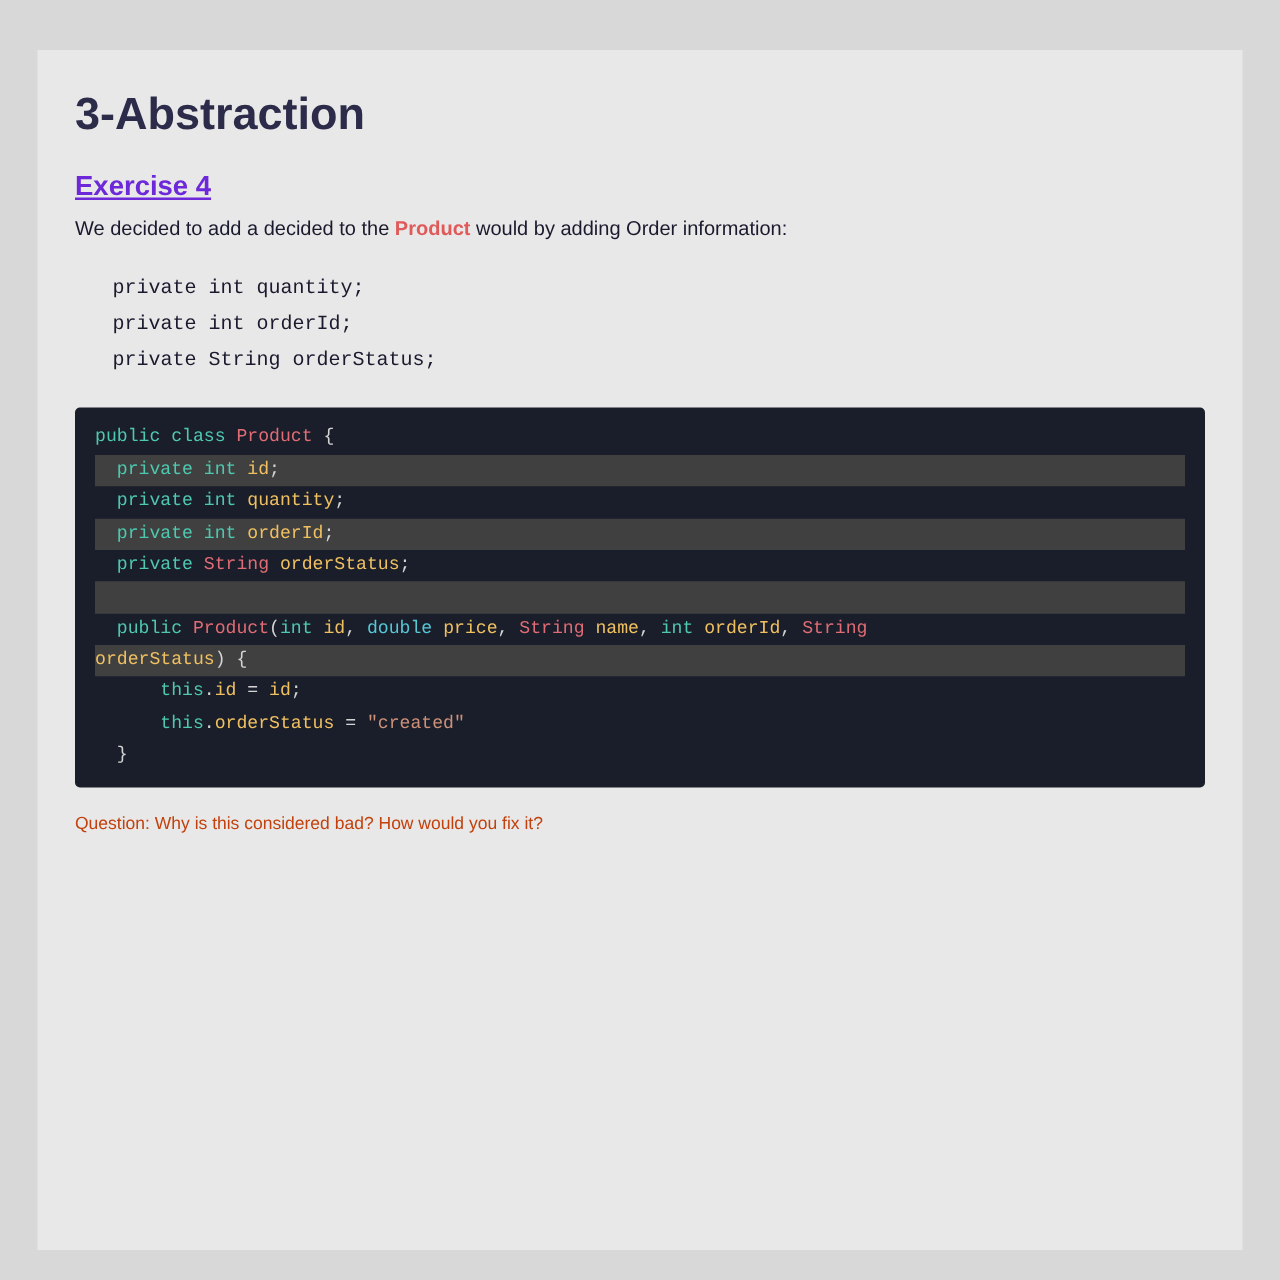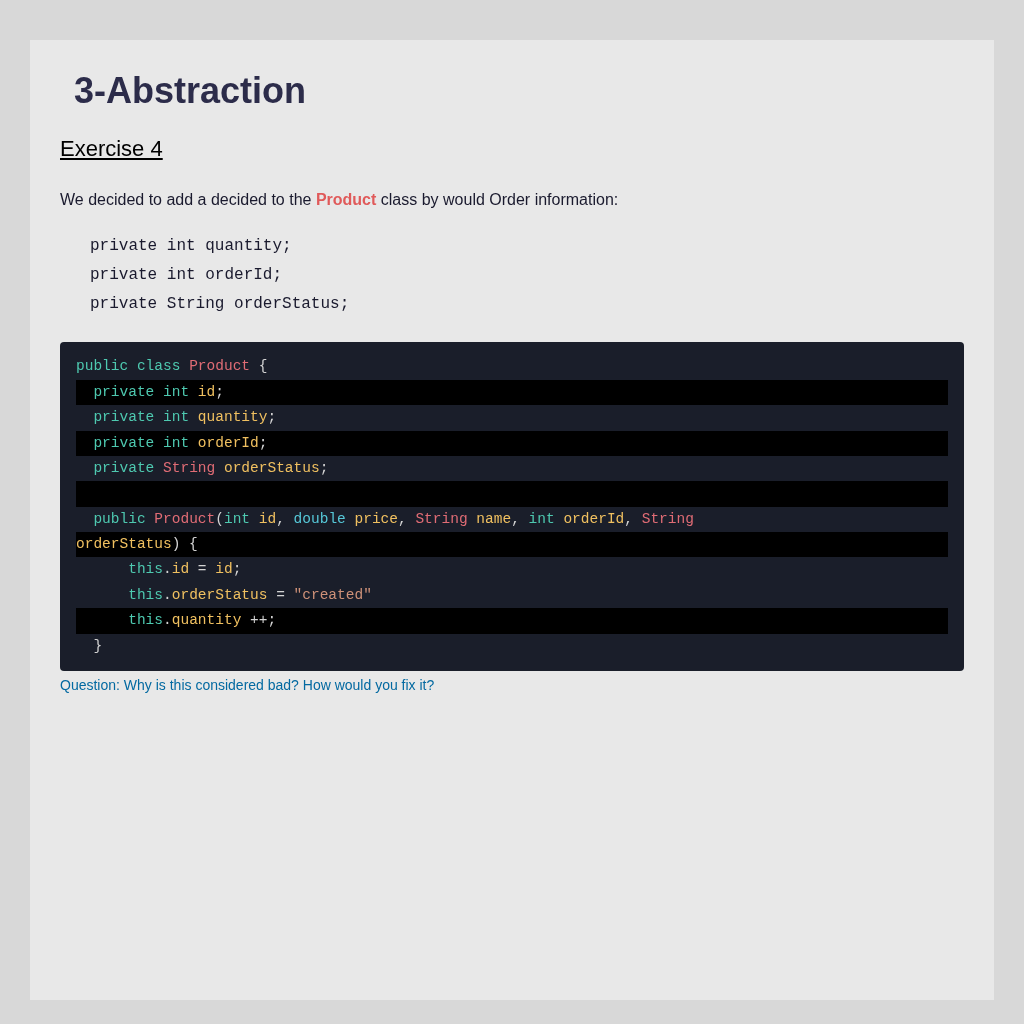--- a/index.html
+++ b/index.html
@@ -19,29 +19,28 @@
       background-color: #e8e8e8;
       min-height: 960px;
       padding: 30px 30px 40px 30px;
     }
 
     .main-title {
       font-size: 36px;
       font-weight: bold;
       color: #2c2c4a;
       margin-bottom: 24px;
-      margin-left: 14px;
     }
 
     .exercise-title {
       font-size: 22px;
-      font-weight: normal;
-      color: #000000;
+      font-weight: bold;
+      color: #6d28d9;
       text-decoration: underline;
-      margin-bottom: 26px;
+      margin-bottom: 10px;
     }
 
     .description {
       font-size: 16px;
       color: #1a1a2e;
       margin-bottom: 20px;
       line-height: 1.5;
     }
 
     .product-highlight {
@@ -90,40 +89,40 @@
     .var-quantity { color: #f0c060; }
     .var-orderId { color: #f0c060; }
     .var-orderStatus { color: #f0c060; }
     .var-name-var { color: #f0c060; }
     .plain { color: #d4d4d4; }
     .str-val { color: #ce9178; }
     .class-name { color: #e06c75; }
 
     .question-text {
       font-size: 14px;
-      color: #0369a1;
-      margin-top: 6px;
+      color: #c2410c;
+      margin-top: 20px;
     }
 
     
     .code-line-highlight {
-      background-color: #000000;
+      background-color: #404040;
     }
   </style>
 </head>
 <body>
 
 <div class="page-container">
 
   <h1 class="main-title">3-Abstraction</h1>
 
   <h2 class="exercise-title">Exercise 4</h2>
 
   <p class="description">
-    <span>We decided to add a decided to the </span><span class="product-highlight">Product</span><span> class by would Order information:</span>
+    <span>We decided to add a decided to the </span><span class="product-highlight">Product</span><span> would by adding Order information:</span>
   </p>
 
   <div class="code-plain-block">
     <div class="line">private int quantity;</div>
     <div class="line">private int orderId;</div>
     <div class="line">private String orderStatus;</div>
   </div>
 
   <div class="code-editor">
 
@@ -145,21 +144,20 @@
 
     <span class="code-line code-line-highlight"><span class="var-orderStatus">orderStatus</span><span class="plain">) {</span></span>
 
     <span class="code-line"><span class="plain">      </span><span class="kw-this">this</span><span class="plain">.</span><span class="var-id">id</span><span class="plain"> = </span><span class="var-id">id</span><span class="plain">;</span></span>
 
 
 
 
     <span class="code-line"><span class="plain">      </span><span class="kw-this">this</span><span class="plain">.</span><span class="var-orderStatus">orderStatus</span><span class="plain"> = </span><span class="str-val">"created"</span></span>
 
-    <span class="code-line code-line-highlight"><span class="plain">      </span><span class="kw-this">this</span><span class="plain">.</span><span class="var-quantity">quantity</span><span class="plain"> ++;</span></span>
 
     <span class="code-line"><span class="plain">  }</span></span>
 
   </div>
 
   <p class="question-text">Question: Why is this considered bad? How would you fix it?</p>
 
 </div>
 
 </body></html>

